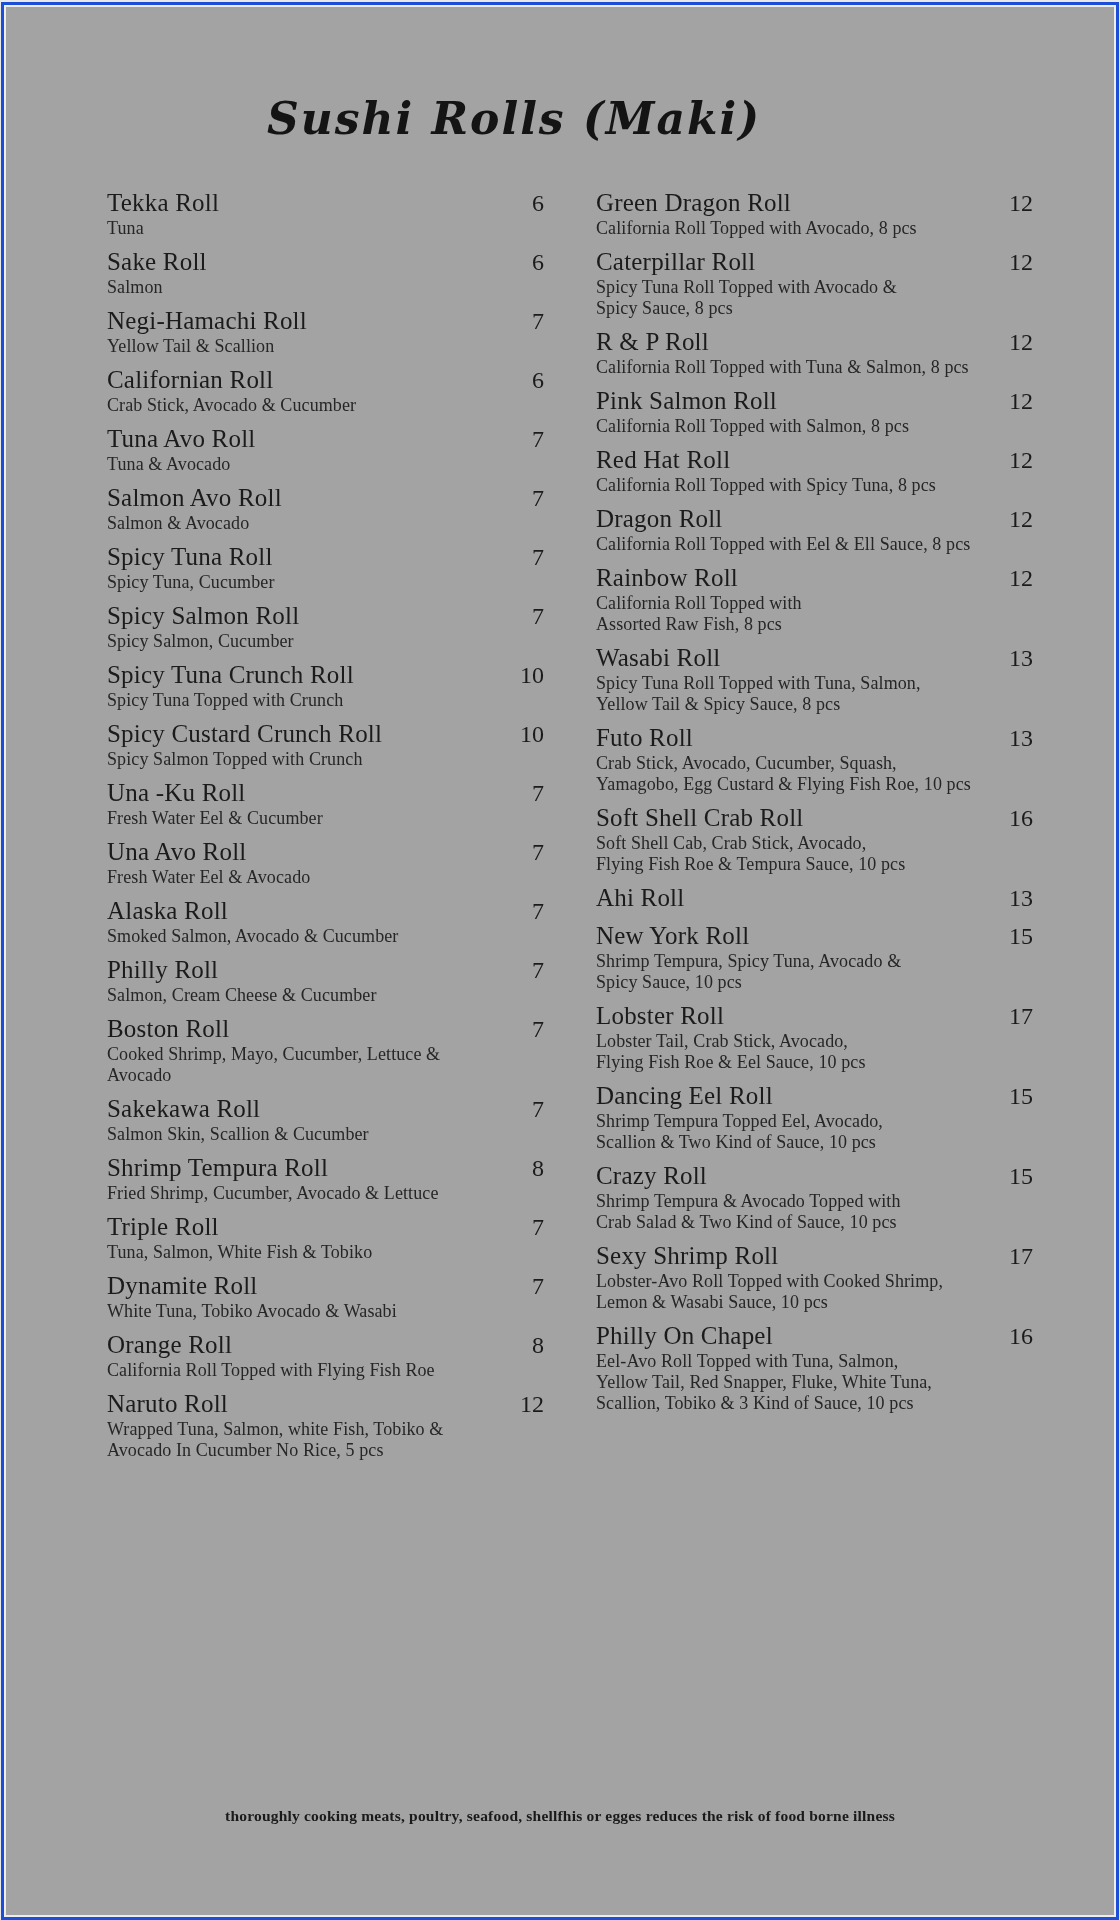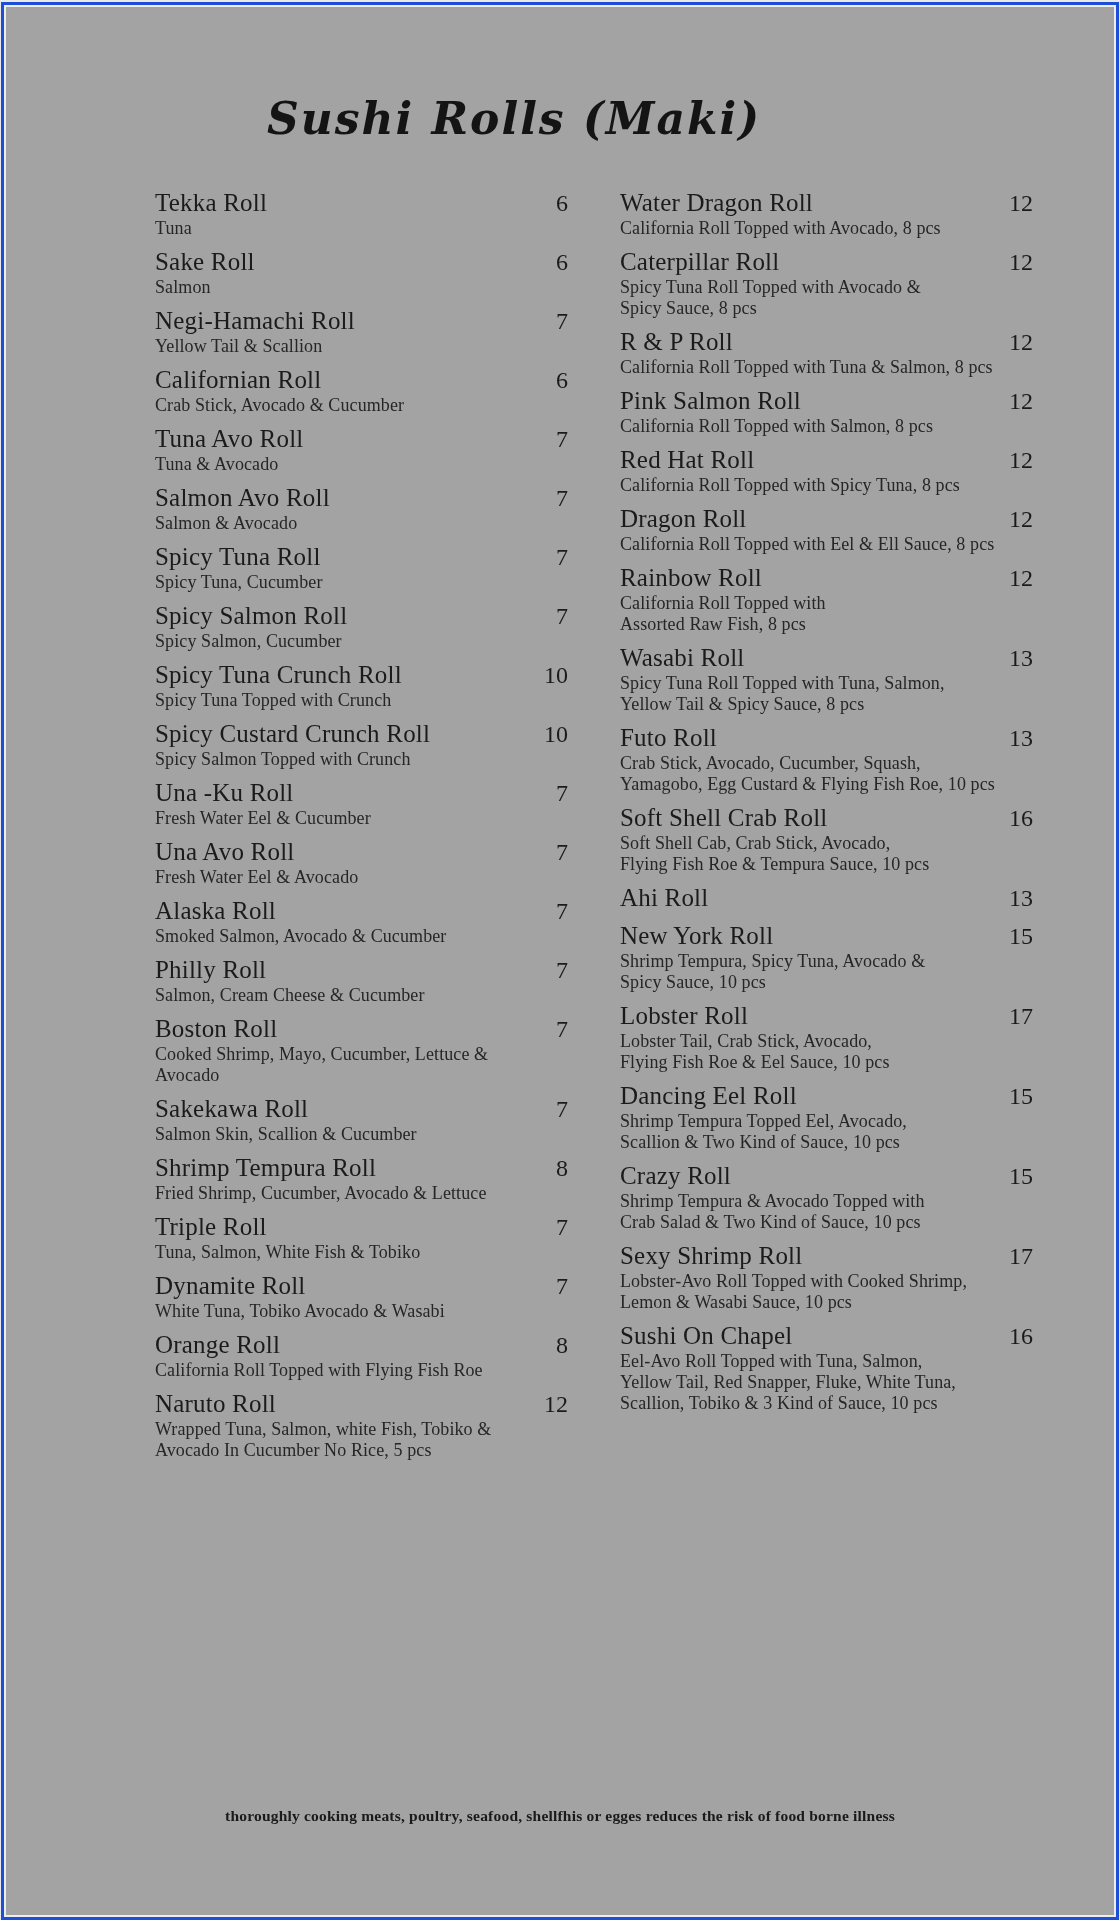--- a/index.html
+++ b/index.html
@@ -30,21 +30,20 @@
     letter-spacing: 2px;
     color: #141414;
   }
   .columns {
     position: absolute;
     top: 183px;
     left: 103px;
     right: 83px;
     display: flex;
     gap: 52px;
-    margin-left: 48px;
   }
   .col {
     flex: 1 1 0;
     min-width: 0;
   }
   .item {
     margin-bottom: 8px;
   }
   .item-head {
     display: flex;
@@ -256,21 +255,21 @@
       <span class="item-name">Naruto Roll</span>
       <span class="item-price">12</span>
     </div>
     <div class="item-desc">Wrapped Tuna, Salmon, white Fish, Tobiko &amp;
 Avocado In Cucumber No Rice, 5 pcs</div>
   </div>
 </div>
     <div class="col" id="col-right">
   <div class="item">
     <div class="item-head">
-      <span class="item-name">Water Dragon Roll</span>
+      <span class="item-name">Green Dragon Roll</span>
       <span class="item-price">12</span>
     </div>
     <div class="item-desc">California Roll Topped with Avocado, 8 pcs</div>
   </div>
 
   <div class="item">
     <div class="item-head">
       <span class="item-name">Caterpillar Roll</span>
       <span class="item-price">12</span>
     </div>
@@ -393,21 +392,21 @@
     <div class="item-head">
       <span class="item-name">Sexy Shrimp Roll</span>
       <span class="item-price">17</span>
     </div>
     <div class="item-desc">Lobster-Avo Roll Topped with Cooked Shrimp,
 Lemon &amp; Wasabi Sauce, 10 pcs</div>
   </div>
 
   <div class="item">
     <div class="item-head">
-      <span class="item-name">Sushi On Chapel</span>
+      <span class="item-name">Philly On Chapel</span>
       <span class="item-price">16</span>
     </div>
     <div class="item-desc">Eel-Avo Roll Topped with Tuna, Salmon,
 Yellow Tail, Red Snapper, Fluke, White Tuna,
 Scallion, Tobiko &amp; 3 Kind of Sauce, 10 pcs</div>
   </div>
 </div>
   </div>
 
   <div class="footer-note">thoroughly cooking meats, poultry, seafood, shellfhis or egges reduces the risk of food borne illness</div>

